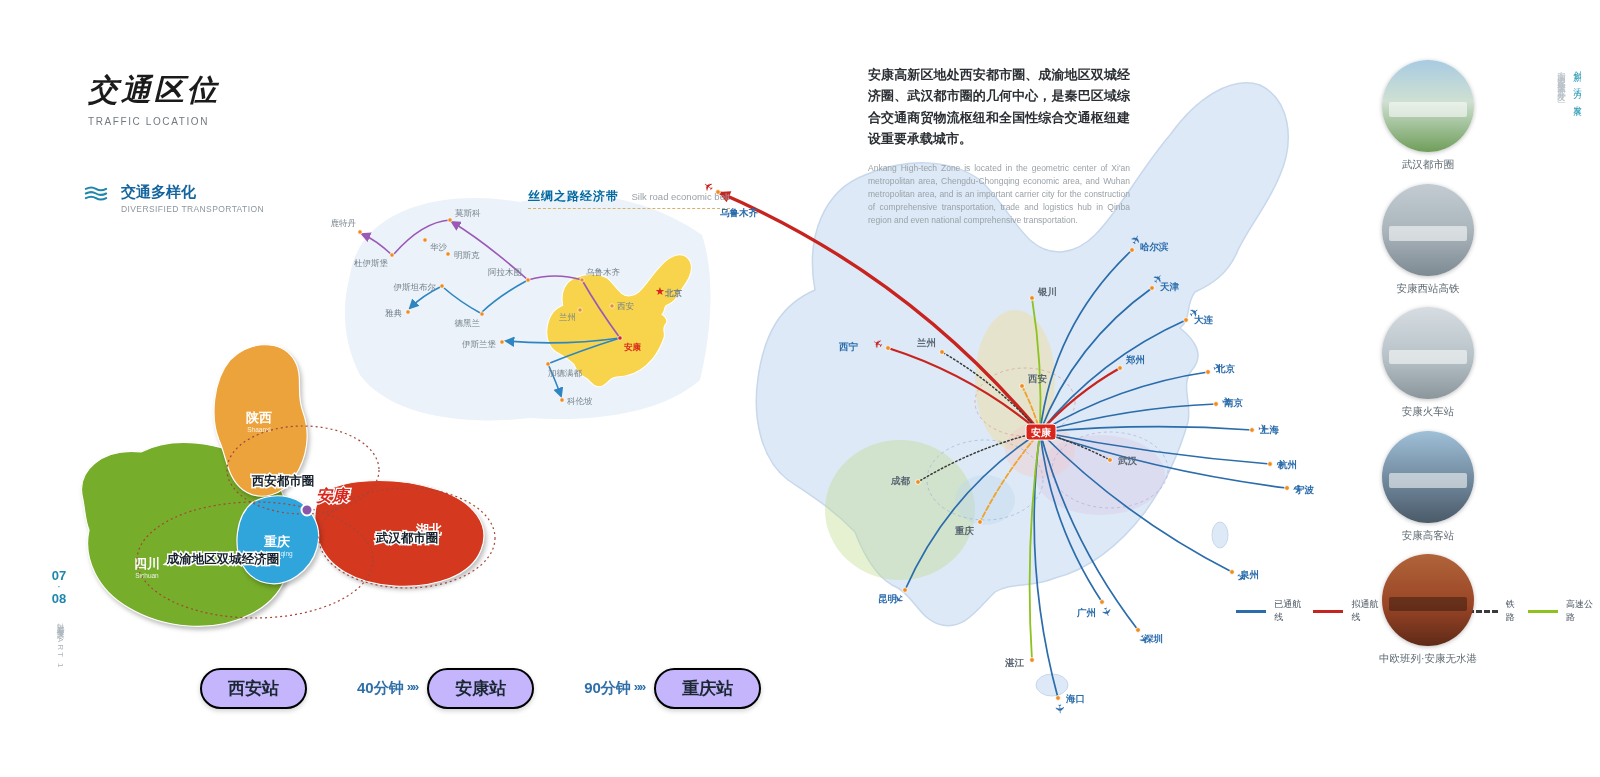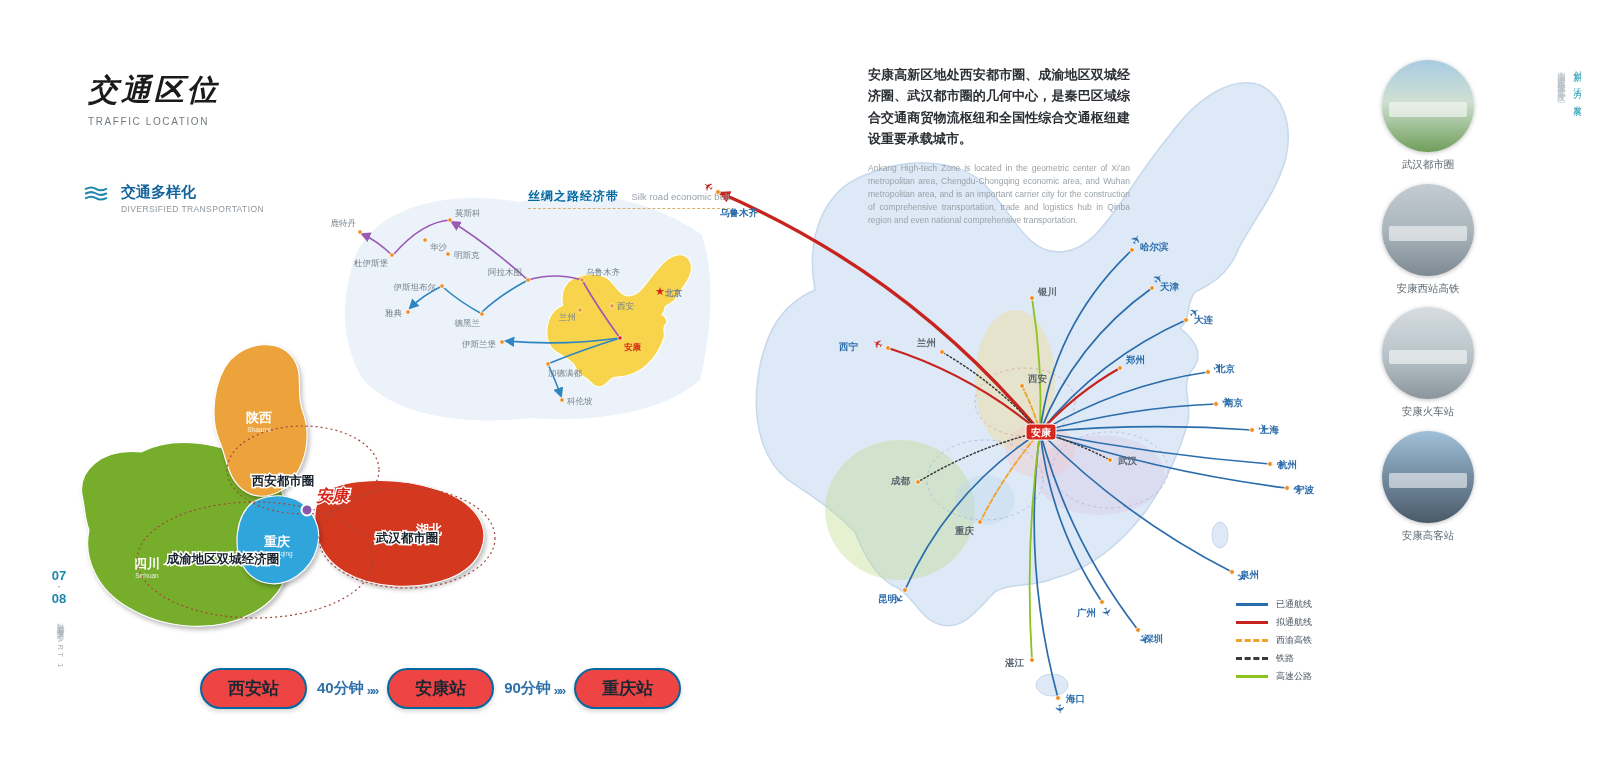--- a/index.html
+++ b/index.html
@@ -37,30 +37,30 @@
   
   .silk-title{position:absolute;left:528px;top:186px;z-index:5;border-bottom:1px dashed #d9b06a;padding-bottom:3px;}
   .silk-title .cn{font-size:12px;font-weight:800;color:#0369a1;letter-spacing:1px;}
   .silk-title .en{font-size:9.5px;color:#9aa2a8;margin-left:8px;}
   #silk-svg{position:absolute;left:330px;top:180px;z-index:4;}
 
   
   #region-svg{position:absolute;left:55px;top:330px;z-index:3;}
   .rprov{filter:drop-shadow(2px 3px 2px rgba(0,0,0,.25));}
   .stations{position:absolute;left:200px;top:668px;display:flex;align-items:center;gap:10px;z-index:7;}
-  .pill{background:#ef4444;border:2px solid #0369a1;border-radius:22px;padding:7px 26px;
+  .pill{background:#c4b5fd;border:2px solid #000000;border-radius:22px;padding:7px 26px;
         font-size:17px;font-weight:800;color:#1b2733;box-shadow:0 2px 5px rgba(0,0,0,.18);}
-  .duration{display:flex;align-items:flex-end;gap:3px;color:#2f6fa8;font-weight:800;font-size:15px;}
+  .duration{display:flex;align-items:flex-start;gap:3px;color:#2f6fa8;font-weight:800;font-size:15px;margin-left:40px;}
   .duration .chev{font-size:13px;letter-spacing:-2px;color:#2f6fa8;}
 
   
   #china-svg{position:absolute;left:680px;top:30px;z-index:2;}
 
   
-  .legend{position:absolute;left:1236px;top:598px;z-index:6;display:flex;flex-direction:column;gap:5px;}
+  .legend{position:absolute;left:1236px;top:598px;z-index:6;display:flex;flex-direction:row;gap:5px;}
   .legend-row{display:flex;align-items:center;gap:8px;}
   .legend-line{width:32px;height:0;border-top-width:3px;}
   .legend-label{font-size:9px;color:#4a5560;}
 
   
   .photos{position:absolute;left:1376px;top:60px;width:104px;display:flex;flex-direction:column;gap:13px;z-index:6;}
   .photo-item{display:flex;flex-direction:column;align-items:center;}
   .photo{width:92px;height:92px;border-radius:50%;box-shadow:0 1px 4px rgba(0,0,0,.25);position:relative;overflow:hidden;}
   .photo::after{content:"";position:absolute;left:8%;right:8%;top:46%;height:16%;background:rgba(255,255,255,.55);border-radius:2px;}
   .photo-0{background:linear-gradient(180deg,#a8cbe2 0%,#cfe0d2 45%,#6f9e5a 100%);}
@@ -335,20 +335,24 @@
         <div class="caption">安康西站高铁</div>
       </div>
       <div class="photo-item">
         <div class="photo photo-2"></div>
         <div class="caption">安康火车站</div>
       </div>
       <div class="photo-item">
         <div class="photo photo-3"></div>
         <div class="caption">安康高客站</div>
       </div>
+      <div class="photo-item">
+        <div class="photo photo-4"></div>
+        <div class="caption">中欧班列·安康无水港</div>
+      </div>
     </div>
 
   <div class="edge-left">
     <div class="pagenos">
       <span class="pn">07</span>
       <span class="pn-dot">·</span>
       <span class="pn">08</span>
     </div>
     <div class="vtext side-left">魅力新安康 PART 1</div>
   </div>

